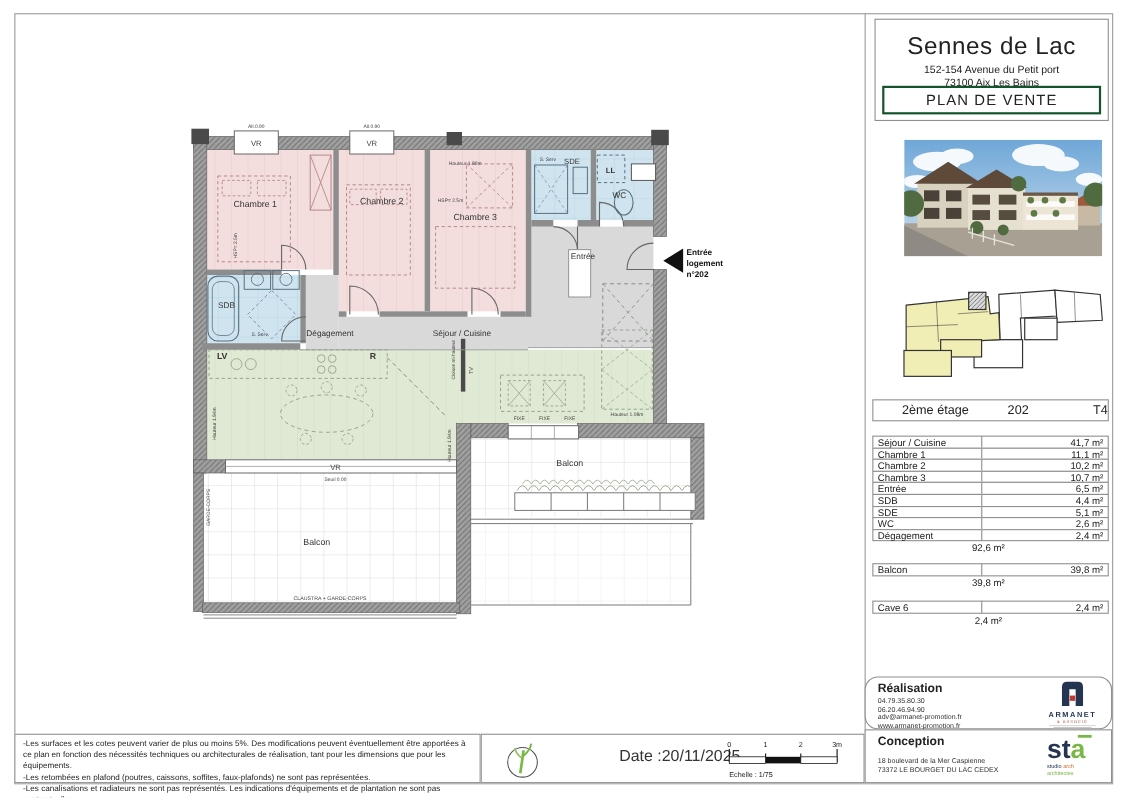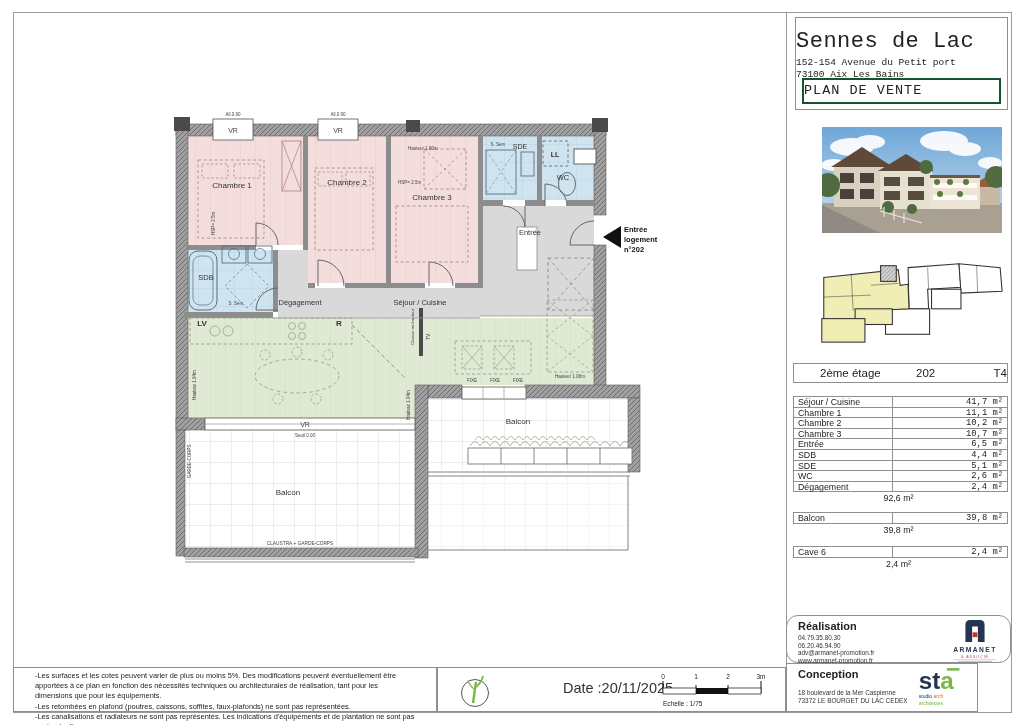--- a/index.html
+++ b/index.html
@@ -1,44 +1,44 @@
 <!DOCTYPE html>
 <html><head>
 <meta charset="utf-8">
 <style>
   html,body{margin:0;padding:0;background:#fff;}
   #sheet{position:relative;width:1024px;height:725px;background:#fff;overflow:hidden;
          font-family:"Liberation Sans", sans-serif;color:#222;}
   .abs{position:absolute;}
   .box{position:absolute;border:1px solid #8f8f8f;background:#fff;box-sizing:border-box;}
-  .ctr{text-align:left;font-family:Liberation Mono, monospace;}
+  .ctr{text-align:center;}
   
   #title-box{left:795px;top:17px;width:213px;height:93px;}
   #main-title{font-size:22px;margin-top:11px;letter-spacing:.5px;}
   .addr{font-size:9.5px;line-height:12px;margin-top:3px;}
   #plan-vente{position:absolute;left:6px;right:6px;bottom:5px;height:22px;border:2px solid #14532d;
               font-size:13.5px;letter-spacing:1px;line-height:22px;}
   #unit-header{left:793px;top:363px;width:215px;height:20px;display:flex;align-items:center;
                font-size:11.5px;padding-left:12px;}
   #unit-header span.f{padding-left:14px;width:96px;}
   #unit-header span.n{width:55px;text-align:left;}
   #unit-header span.t{flex:1;text-align:right;}
   #areas{left:793px;top:397px;width:215px;height:200px;}
   .arow{display:flex;height:11.6px;margin-top:-1px;font-size:8.8px;line-height:11.6px;}
   .arow .lab{width:100px;border:1px solid #8f8f8f;padding-left:4px;box-sizing:border-box;background:#fff;}
-  .arow .val{flex:1;border:1px solid #8f8f8f;margin-left:-1px;text-align:right;padding-right:4px;box-sizing:border-box;background:#fff;font-family:Liberation Mono, monospace;}
+  .arow .val{flex:1;border:1px solid #8f8f8f;margin-left:-1px;text-align:right;padding-right:4px;box-sizing:border-box;background:#fff;}
   .tot{height:12px;font-size:8.8px;text-align:center;padding-right:4px;line-height:13px;}
   .gap{height:9px;}
   .gap2{height:11px;}
   
-  #disc-box{left:13px;top:667px;width:424px;height:45px;padding:3px 21px;font-size:7.4px;line-height:1.38;}
+  #disc-box{left:13px;top:667px;width:424px;height:45px;padding:3px 7px;font-size:7.4px;line-height:1.38;}
   #mid-box{left:437px;top:667px;width:349px;height:45px;}
   #date-label{position:absolute;left:80px;top:12px;width:200px;text-align:center;font-size:14.5px;color:#333;}
   #real-box{left:786px;top:615px;width:225px;height:48px;border-radius:12px;}
-  #conc-box{left:786px;top:663px;width:192px;height:49px;}
+  #conc-box{left:786px;top:663px;width:225px;height:49px;}
   .blk-h{font-weight:bold;font-size:11px;margin:4px 0 2px 11px;}
   .blk-l{font-size:6.4px;line-height:7.6px;margin-left:11px;color:#333;}
   .logo{position:absolute;top:1px;right:4px;}
   #sheet-border{left:13px;top:12px;width:997px;height:699px;border:1px solid #9a9a9a;}
   #divider{left:786px;top:12px;width:1px;height:700px;background:#9a9a9a;}
   #photo{left:822px;top:127px;width:180px;height:106px;}
   #keyplan{left:812px;top:246px;width:196px;height:108px;}
   svg text{font-family:"Liberation Sans", sans-serif;}
 </style>
 </head>

